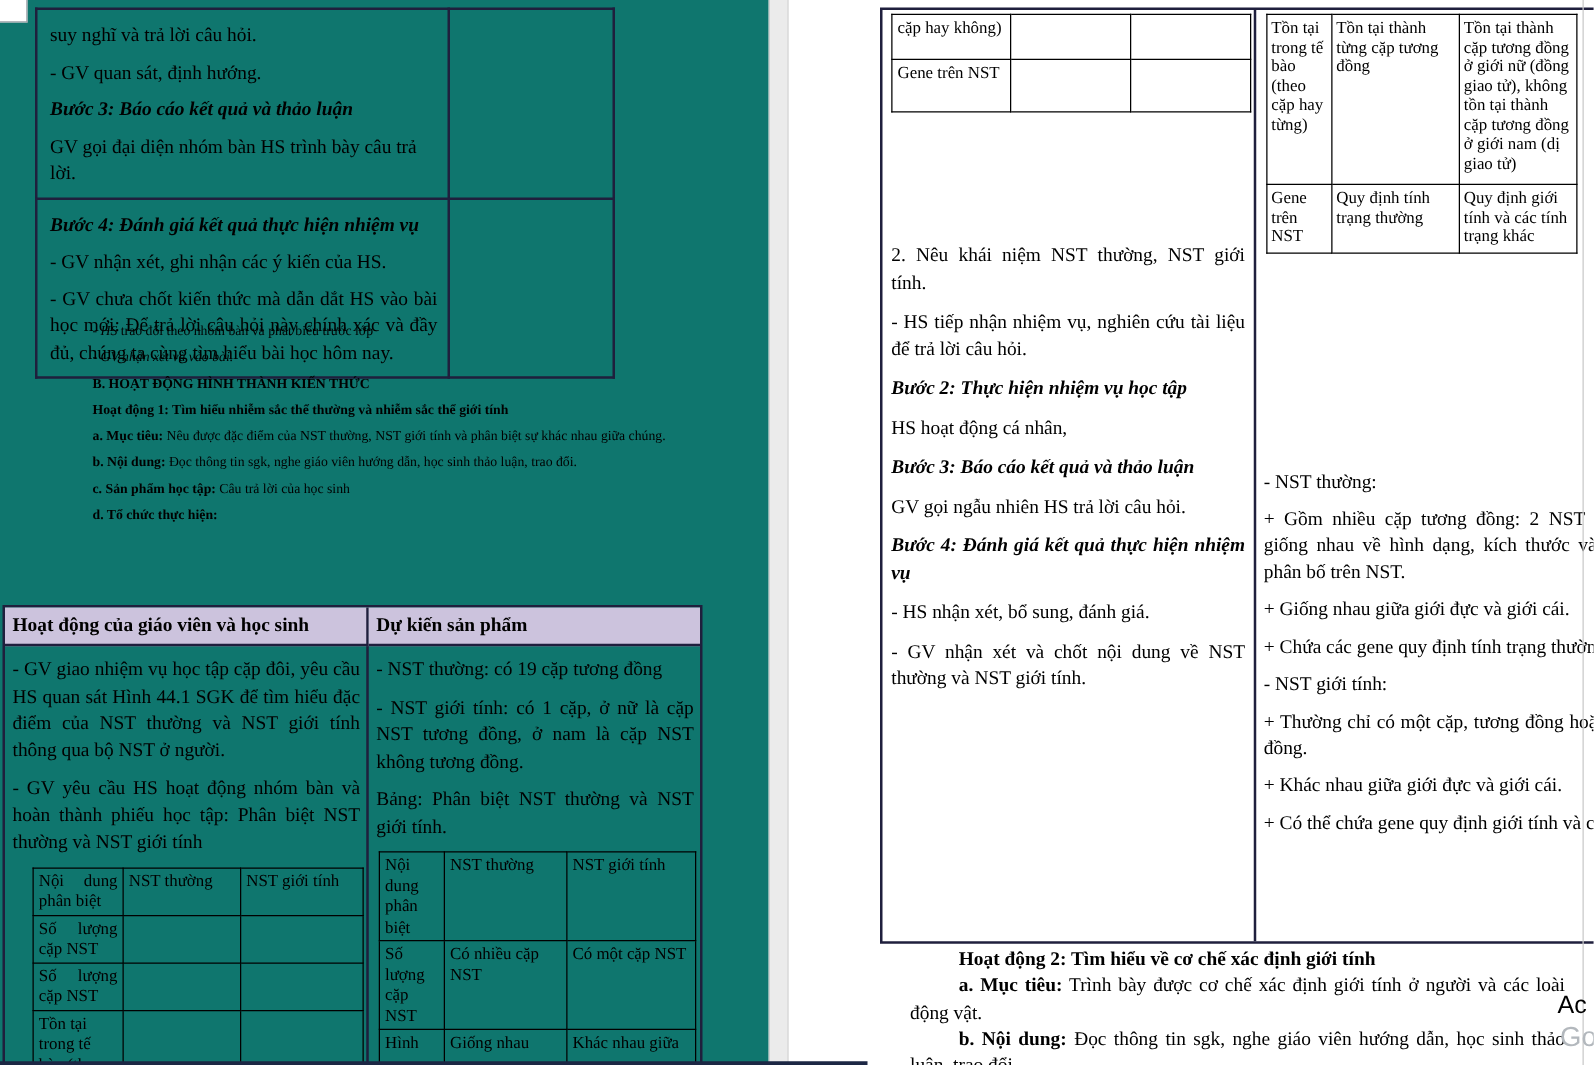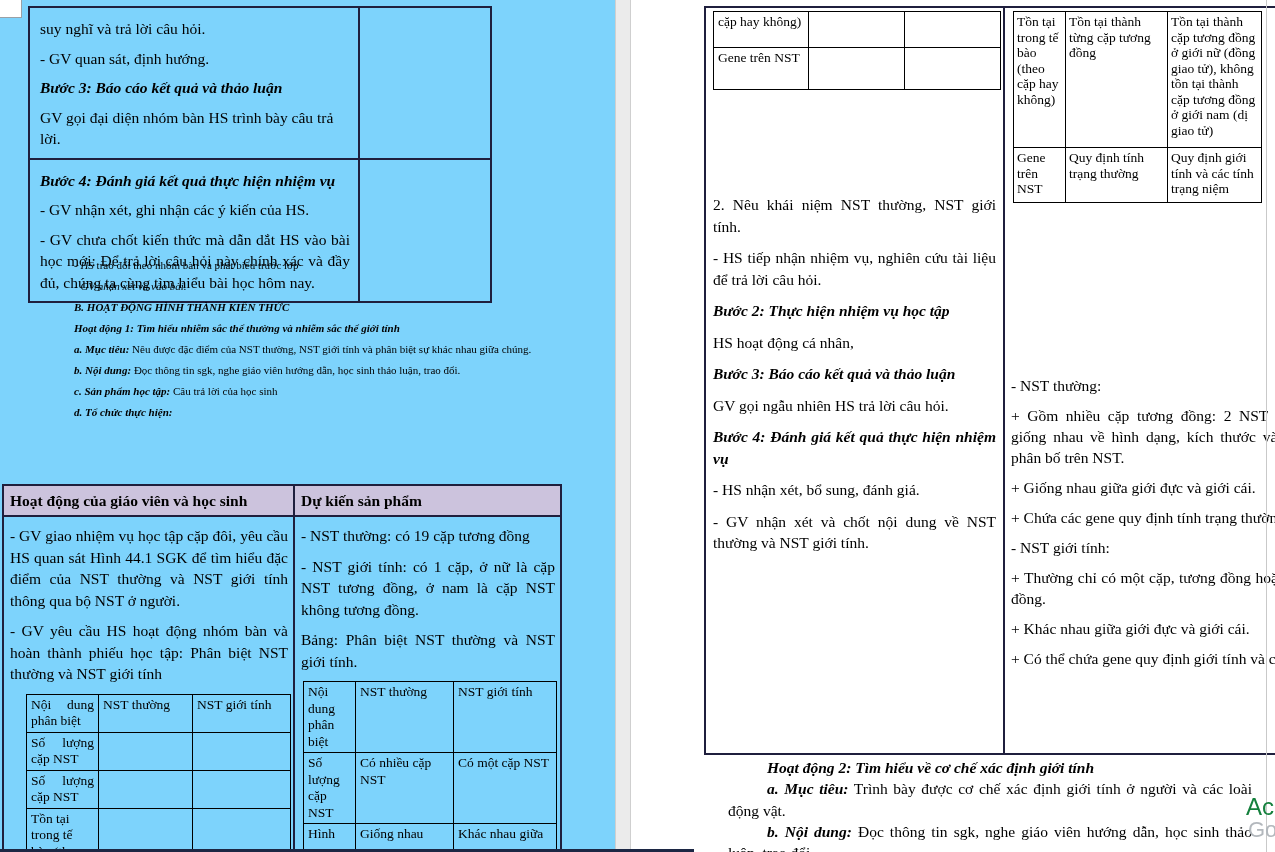--- a/index.html
+++ b/index.html
@@ -4,36 +4,36 @@
 <style>
   * { box-sizing: border-box; }
   html,body { margin:0; padding:0; }
   body {
     position:relative; width:1275px; height:852px; overflow:hidden;
     background:#ffffff; color:#000;
     font-family:"Liberation Serif", serif;
   }
   .abs { position:absolute; }
   p { margin:0; }
-  .b  { font-weight:bold;font-style:italic; }
+  .b  { font-weight:bold; }
   .i  { font-style:italic; }
   .bi { font-weight:bold; font-style:italic; }
   .just { text-align:justify; }
   .ind  { text-indent:39px; }
 
   
-  #pageL { left:0; top:0; width:615px; height:852px; background:#7dd3fc; overflow:hidden; }
+  #pageL { left:0; top:0; width:615px; height:852px; background:#0f766e; overflow:hidden; }
   #gap   { left:615px; top:0; width:16px; height:852px; background:#ebebeb;
            border-left:1px solid #cfcfcf; border-right:1px solid #cfcfcf; }
   #pageR { left:631px; top:0; width:644px; height:852px; background:#fff; overflow:hidden; }
   #corner { left:0; top:0; width:22px; height:18px; background:#fff;
             border-right:1px solid #9aa0a6; border-bottom:1px solid #9aa0a6; }
   #rightEdge { left:1266px; top:0; width:1px; height:852px; background:#c9c9c9; }
   #bottomBar { left:0; top:849px; width:694px; height:3px; background:#1c2744; }
-  #wm1 { left:1246px; top:793px; font-family:"Liberation Sans",sans-serif; font-size:24px; color:#15803d; }
+  #wm1 { left:1246px; top:793px; font-family:"Liberation Sans",sans-serif; font-size:20px; color:#000000; }
   #wm2 { left:1248px; top:817px; font-family:"Liberation Sans",sans-serif; font-size:22px; color:#b3b8bd; }
 
   
   #t1 { position:absolute; left:28px; top:6px; width:464px;
         border-collapse:collapse; table-layout:fixed;
         font-size:15.5px; line-height:21.5px; }
   #t1 td { border:2px solid #1f1f3d; vertical-align:top; padding:10px 8px 0 10px; }
   #t1 .c1 { width:330px; }
   #t1 p { margin-bottom:8px; }
 
@@ -224,28 +224,28 @@
 
     <div class="colR">
       <table id="t6" class="tblS">
         <colgroup>
             <col style="width:52px">
             <col style="width:102px">
             <col style="width:94px">
           </colgroup>
         <tbody>
         <tr style="height:136px;">
-          <td>Tồn tại trong tế bào (theo cặp hay không)</td>
+          <td>Tồn tại trong tế bào (theo cặp hay từng)</td>
           <td>Tồn tại thành từng cặp tương đồng</td>
           <td>Tồn tại thành cặp tương đồng ở giới nữ (đồng giao tử), không tồn tại thành cặp tương đồng ở giới nam (dị giao tử)</td>
         </tr>
         <tr style="height:55px;">
           <td>Gene trên NST</td>
           <td>Quy định tính trạng thường</td>
-          <td>Quy định giới tính và các tính trạng niệm</td>
+          <td>Quy định giới tính và các tính trạng khác</td>
         </tr>
       </tbody>
         </table>
       <p id="nstH1" class="pr">- NST thường:</p>
       <p class="pr just">+ Gồm nhiều cặp tương đồng: 2 NST trong một cặp giống nhau về hình dạng, kích thước và trình tự gene phân bố trên NST.</p>
       <p class="pr just">+ Giống nhau giữa giới đực và giới cái.</p>
       <p class="pr just">+ Chứa các gene quy định tính trạng thường.</p>
       <p class="pr">- NST giới tính:</p>
       <p class="pr just">+ Thường chỉ có một cặp, tương đồng hoặc không tương đồng.</p>
       <p class="pr just">+ Khác nhau giữa giới đực và giới cái.</p>

